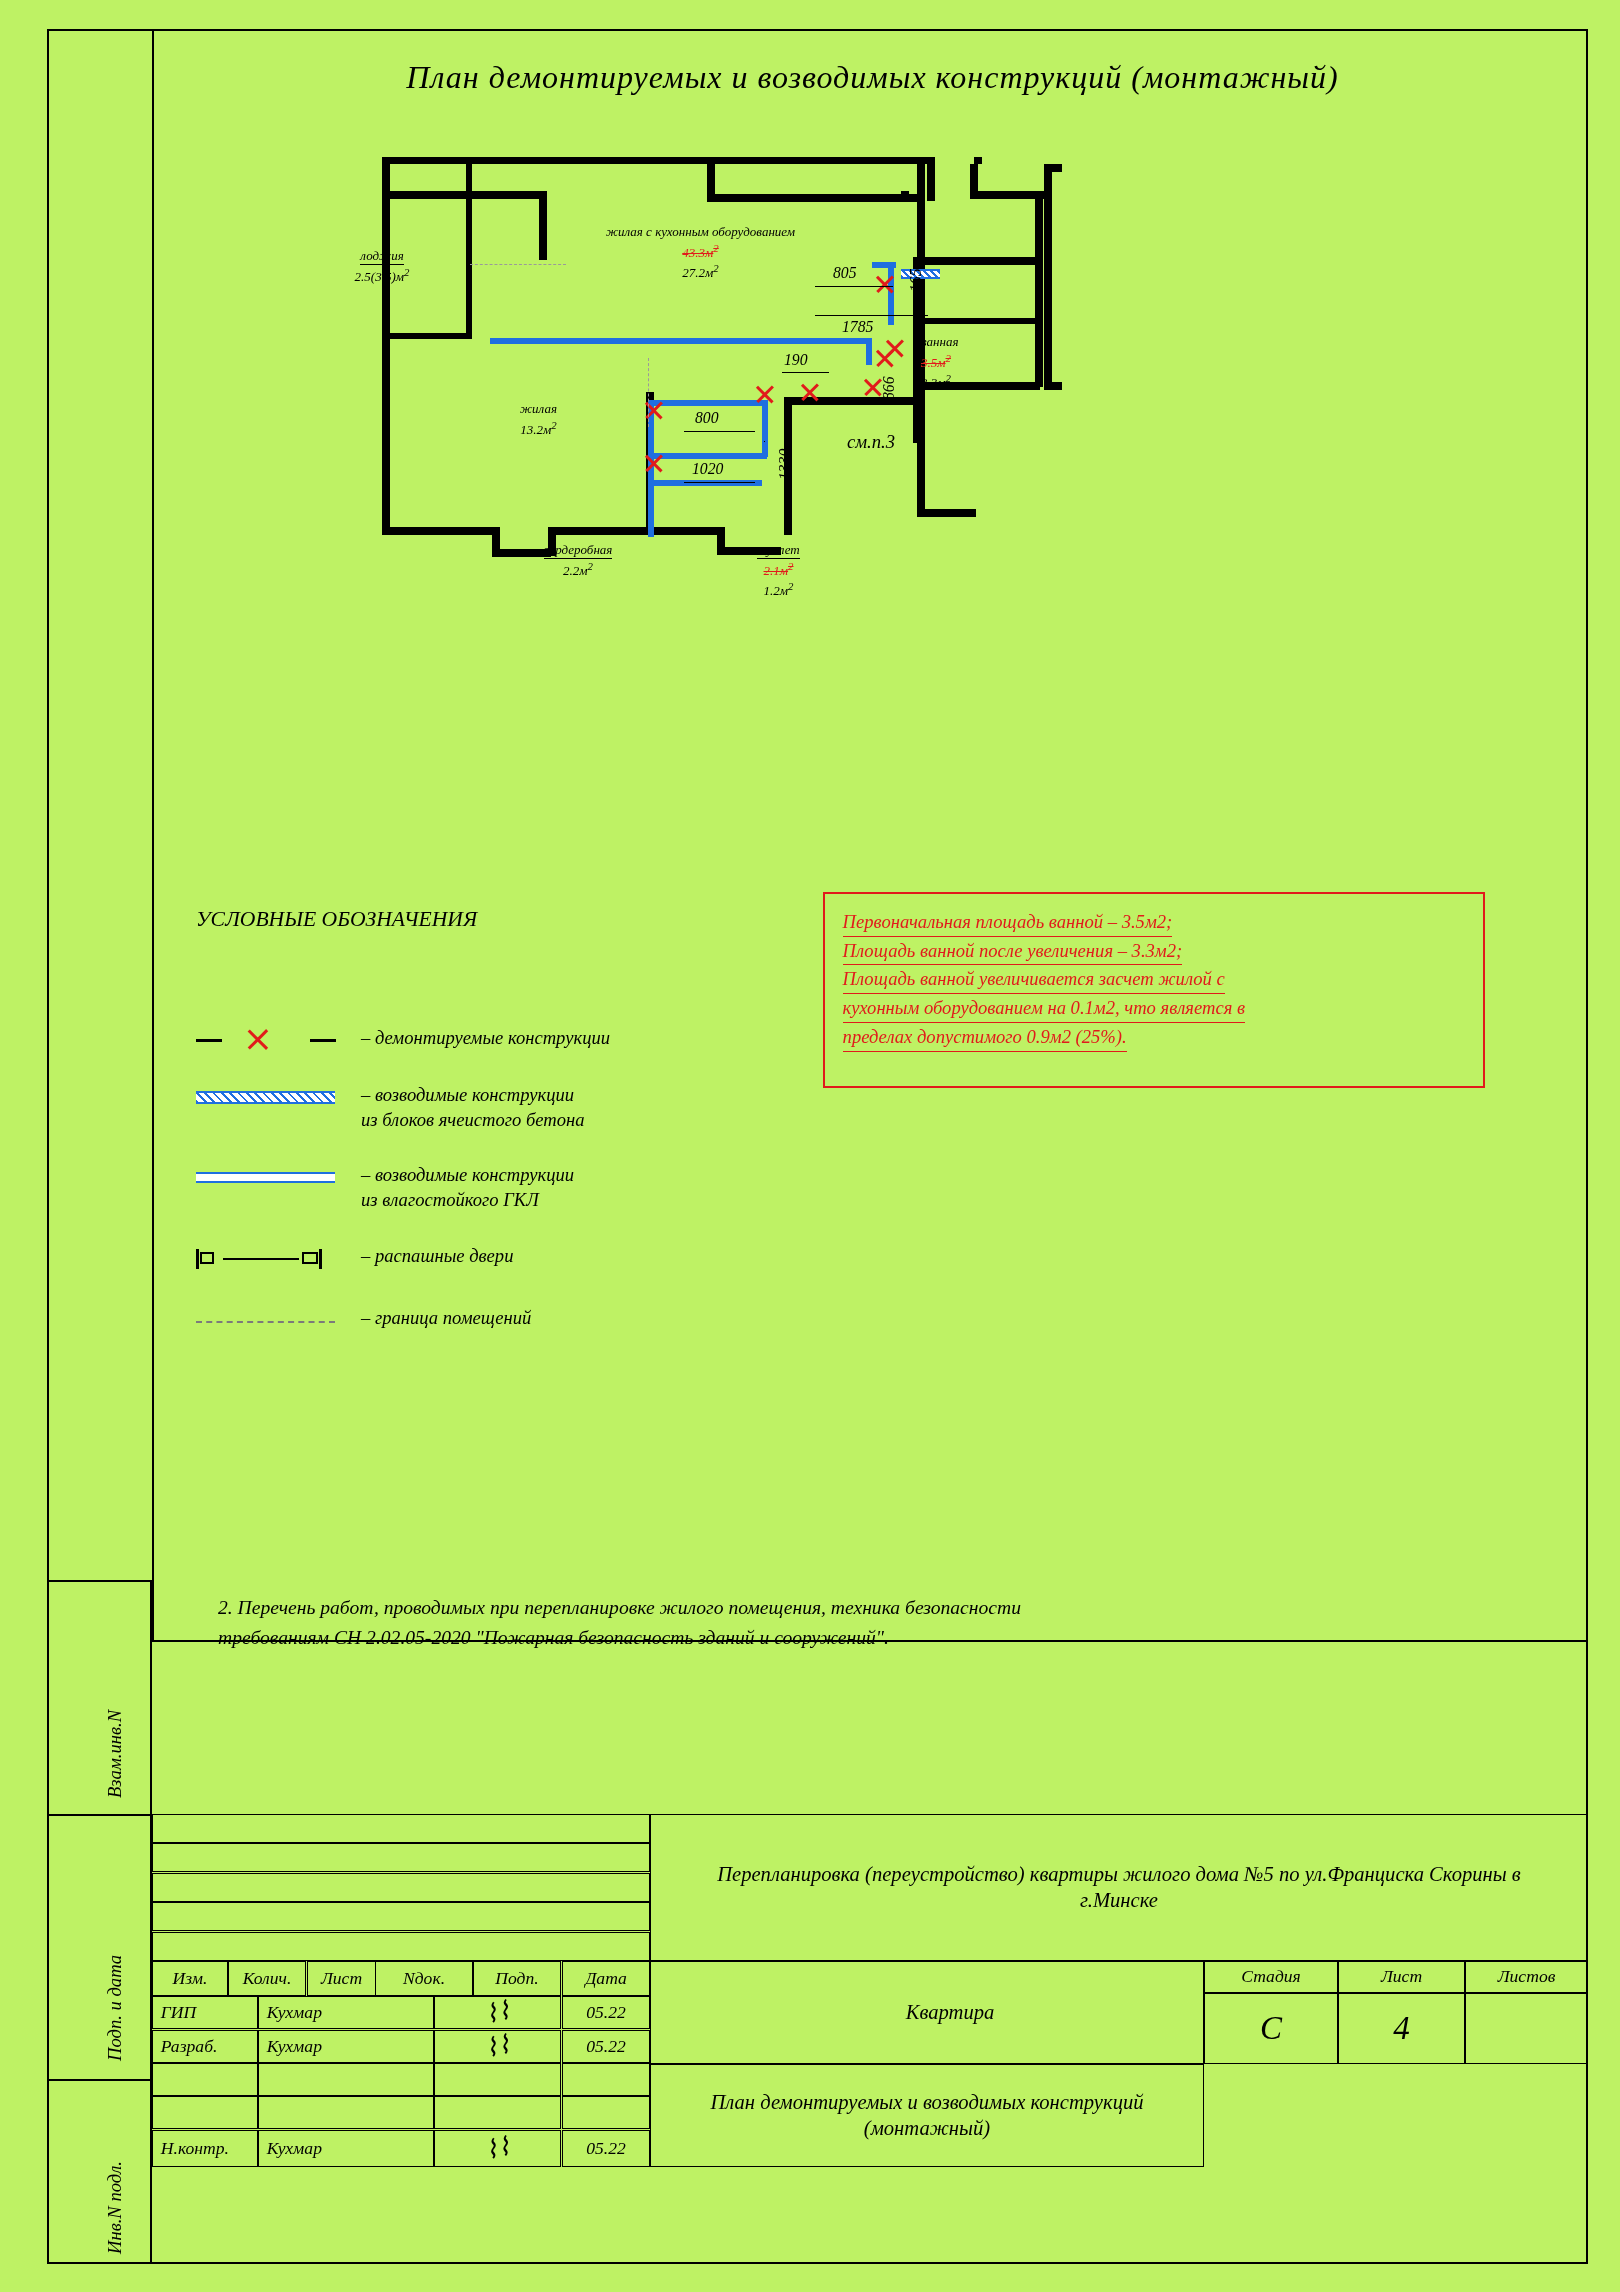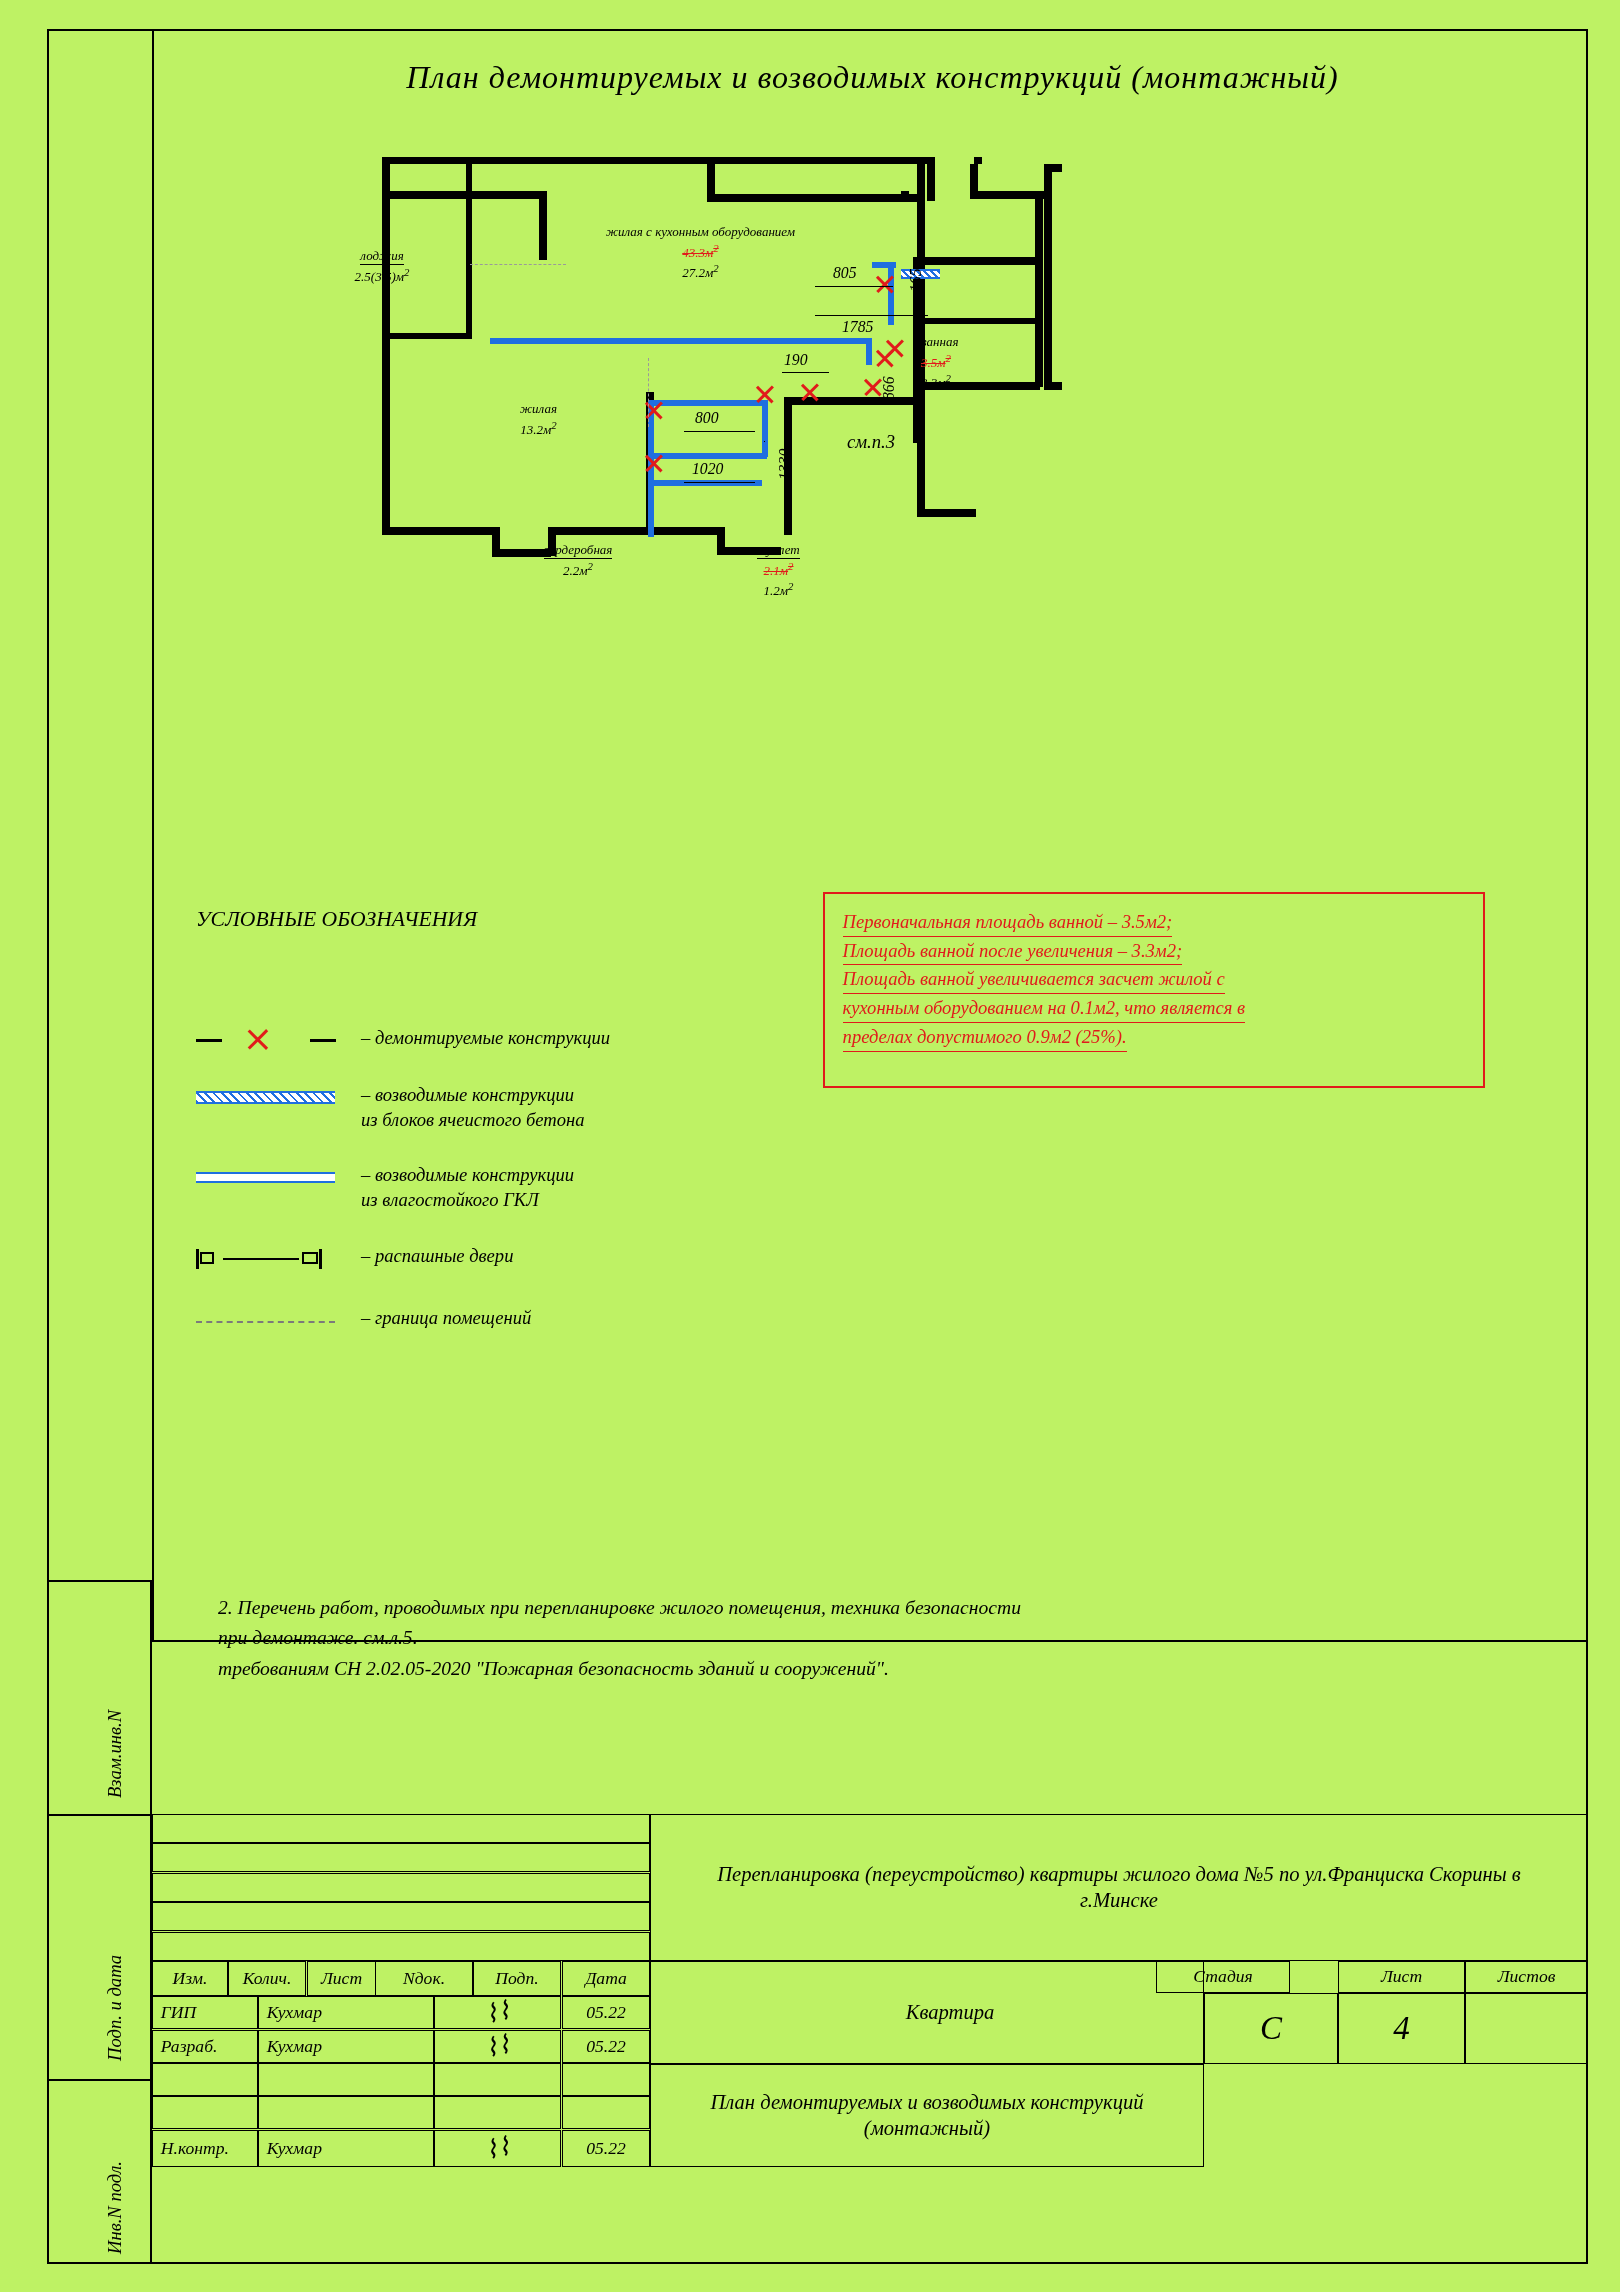--- a/index.html
+++ b/index.html
@@ -402,21 +402,20 @@
   <div class="note-box">
     <div>Первоначальная площадь ванной – 3.5м2;</div>
     <div>Площадь ванной после увеличения – 3.3м2;</div>
     <div>Площадь ванной увеличивается засчет жилой с</div>
     <div>кухонным оборудованием на 0.1м2, что является в</div>
     <div>пределах допустимого 0.9м2 (25%).</div>
   </div>
 
   <div class="gen-notes">
     <div>2. Перечень работ, проводимых при перепланировке жилого помещения, техника безопасности</div>
-    <div>при демонтаже. см.л.5.</div>
     <div>требованиям СН 2.02.05-2020 "Пожарная безопасность зданий и сооружений".</div>
   </div>
 
   <div class="stamp">
 
     <div class="cell" style="left:0; top:0; width:498px; height:29px;"></div>
     <div class="cell" style="left:0; top:29px; width:498px; height:29px;"></div>
     <div class="cell" style="left:0; top:59px; width:498px; height:29px;"></div>
     <div class="cell" style="left:0; top:88px; width:498px; height:29px;"></div>
     <div class="cell" style="left:0; top:118px; width:498px; height:29px;"></div>
@@ -455,21 +454,21 @@
     <div class="cell left" style="left:0;   top:316px; width:106px; height:37px;">Н.контр.</div>
     <div class="cell left" style="left:106px; top:316px; width:176px; height:37px;">Кухмар</div>
     <div class="cell" style="left:282px; top:316px; width:127px; height:37px;">
         <span class="sig">⌇⌇</span>
       </div>
     <div class="cell" style="left:410px; top:316px; width:88px; height:37px;">05.22</div>
 
     <div class="cell big" style="left:498px; top:0; width:938px; height:147px; padding:0 39px;">Перепланировка (переустройство) квартиры жилого дома №5 по ул.Франциска Скорины в г.Минске</div>
 
     <div class="cell big" style="left:498px; top:147px; width:554px; height:103px;">Квартира</div>
-    <div class="cell" style="left:1004px; top:147px; width:134px; height:32px;">Стадия</div>
+    <div class="cell" style="left:1052px; top:147px; width:134px; height:32px;">Стадия</div>
     <div class="cell" style="left:1186px; top:147px; width:127px; height:32px;">Лист</div>
     <div class="cell" style="left:1313px; top:147px; width:123px; height:32px;">Листов</div>
     <div class="cell huge" style="left:1052px; top:179px; width:134px; height:71px;">С</div>
     <div class="cell huge" style="left:1186px; top:179px; width:127px; height:71px;">4</div>
     <div class="cell huge" style="left:1313px; top:179px; width:123px; height:71px;"></div>
 
     <div class="cell big" style="left:498px; top:250px; width:554px; height:103px; padding:0 23.5px;">План демонтируемых и возводимых конструкций (монтажный)</div>
   </div>
 
 </div>

